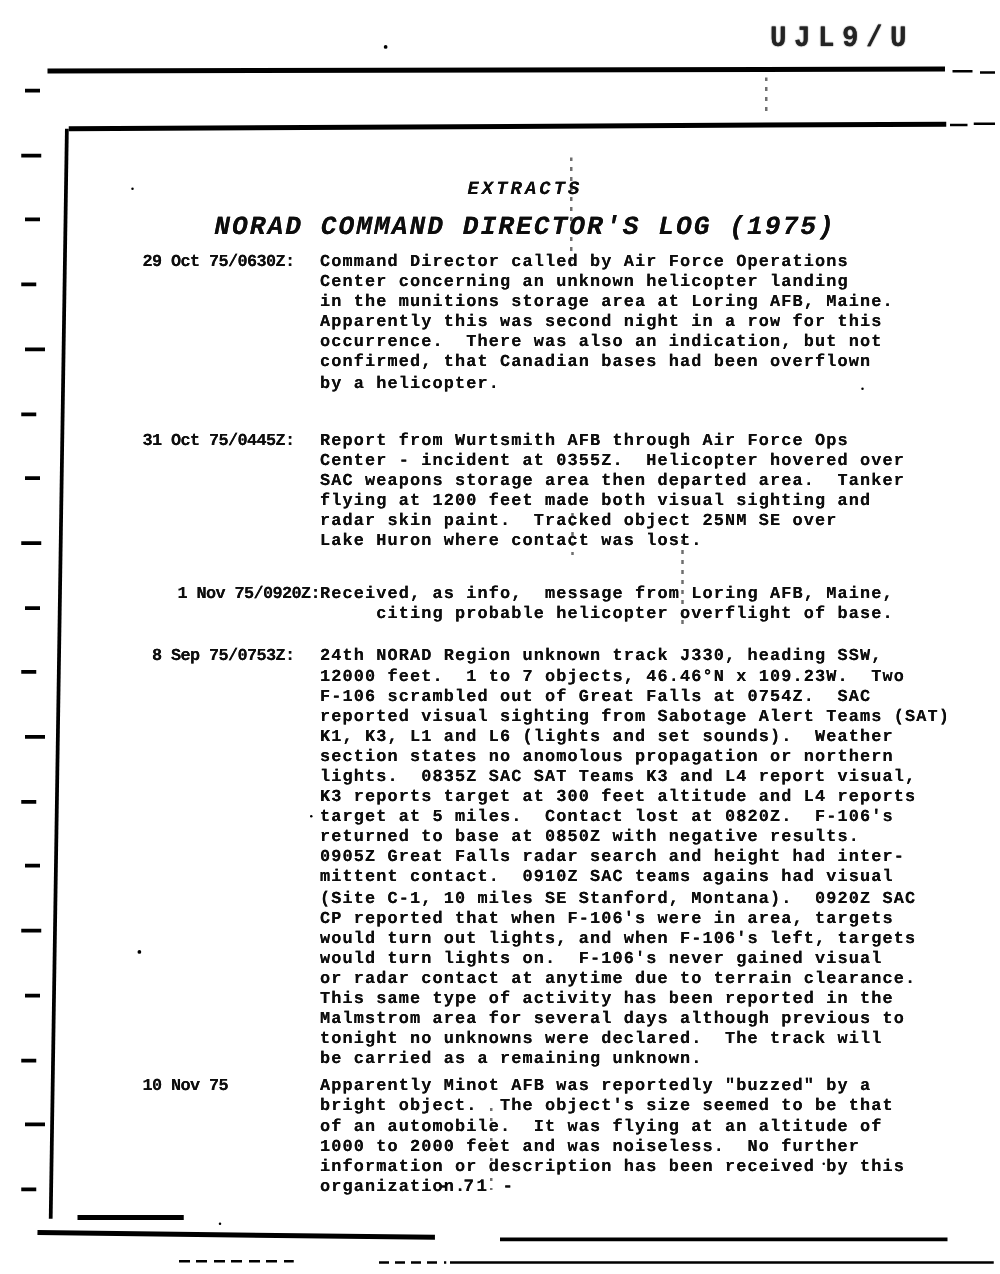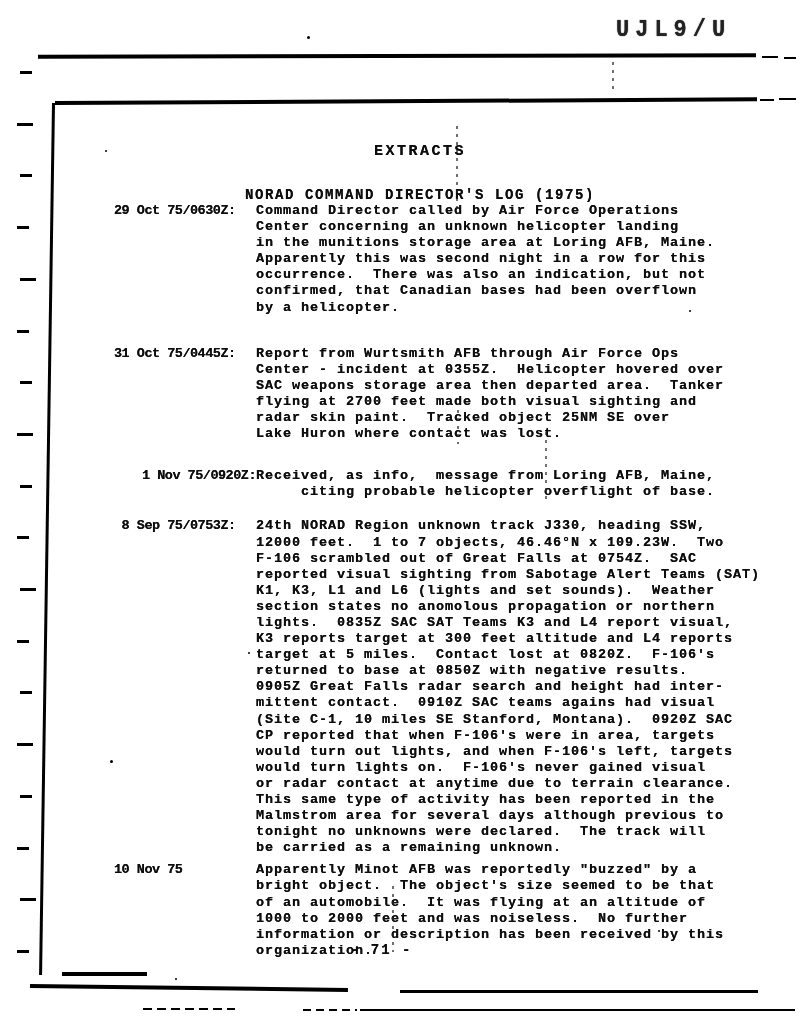--- a/index.html
+++ b/index.html
@@ -32,23 +32,23 @@
     background:repeating-linear-gradient(90deg,#000 0 9px,transparent 9px 14px);}
   .bot-b-dash{left:303px;top:1009px;width:54px;height:2px;
     background:repeating-linear-gradient(90deg,#000 0 8px,transparent 8px 13px);}
   .bot-b{left:360px;top:1009px;width:435px;height:2px;}
   
   .tick{position:absolute;height:3px;background:#000;}
   
   .dotty{position:absolute;width:2px;background:repeating-linear-gradient(180deg,#222 0 3px,transparent 3px 8px);opacity:.65;}
   .speck{position:absolute;background:#000;border-radius:50%;}
   
-  .heading{position:absolute;left:160px;top:143px;width:520px;text-align:center;}
+  .heading{position:absolute;left:160px;top:143px;width:520px;text-align:center;font-style:italic;}
   .title{font-size:15px;font-weight:bold;letter-spacing:2.5px;}
-  .subtitle{margin-top:27px;font-size:14px;font-weight:bold;letter-spacing:1.6px;}
+  .subtitle{margin-top:11px;font-size:21px;font-weight:bold;letter-spacing:1.6px;}
   
   .entries{position:absolute;left:114px;top:203px;width:668px;}
   .entry{display:flex;align-items:flex-start;}
   .entry:nth-child(2){margin-top:30px;}
   .entry:nth-child(3){margin-top:26px;text-align:right;}
   .entry:nth-child(4){margin-top:18px;}
   .entry:nth-child(5){margin-top:6px;}
   .entry-date{
     width:142px;flex:0 0 142px;white-space:pre;
     font-size:13.5px;font-weight:bold;letter-spacing:-0.5px;line-height:16.1px;
@@ -94,21 +94,21 @@
 Apparently this was second night in a row for this
 occurrence.  There was also an indication, but not
 confirmed, that Canadian bases had been overflown
 by a helicopter.</div>
       </div>
       <div class="entry">
         <div class="entry-date">31 Oct 75/0445Z:</div>
         <div class="entry-text">Report from Wurtsmith AFB through Air Force Ops
 Center - incident at 0355Z.  Helicopter hovered over
 SAC weapons storage area then departed area.  Tanker
-flying at 2700 feet made both visual sighting and
+flying at 1200 feet made both visual sighting and
 radar skin paint.  Tracked object 25NM SE over
 Lake Huron where contact was lost.</div>
       </div>
       <div class="entry">
         <div class="entry-date"> 1 Nov 75/0920Z:</div>
         <div class="entry-text">Received, as info,  message from Loring AFB, Maine,
 citing probable helicopter overflight of base.</div>
       </div>
       <div class="entry">
         <div class="entry-date"> 8 Sep 75/0753Z:</div>

